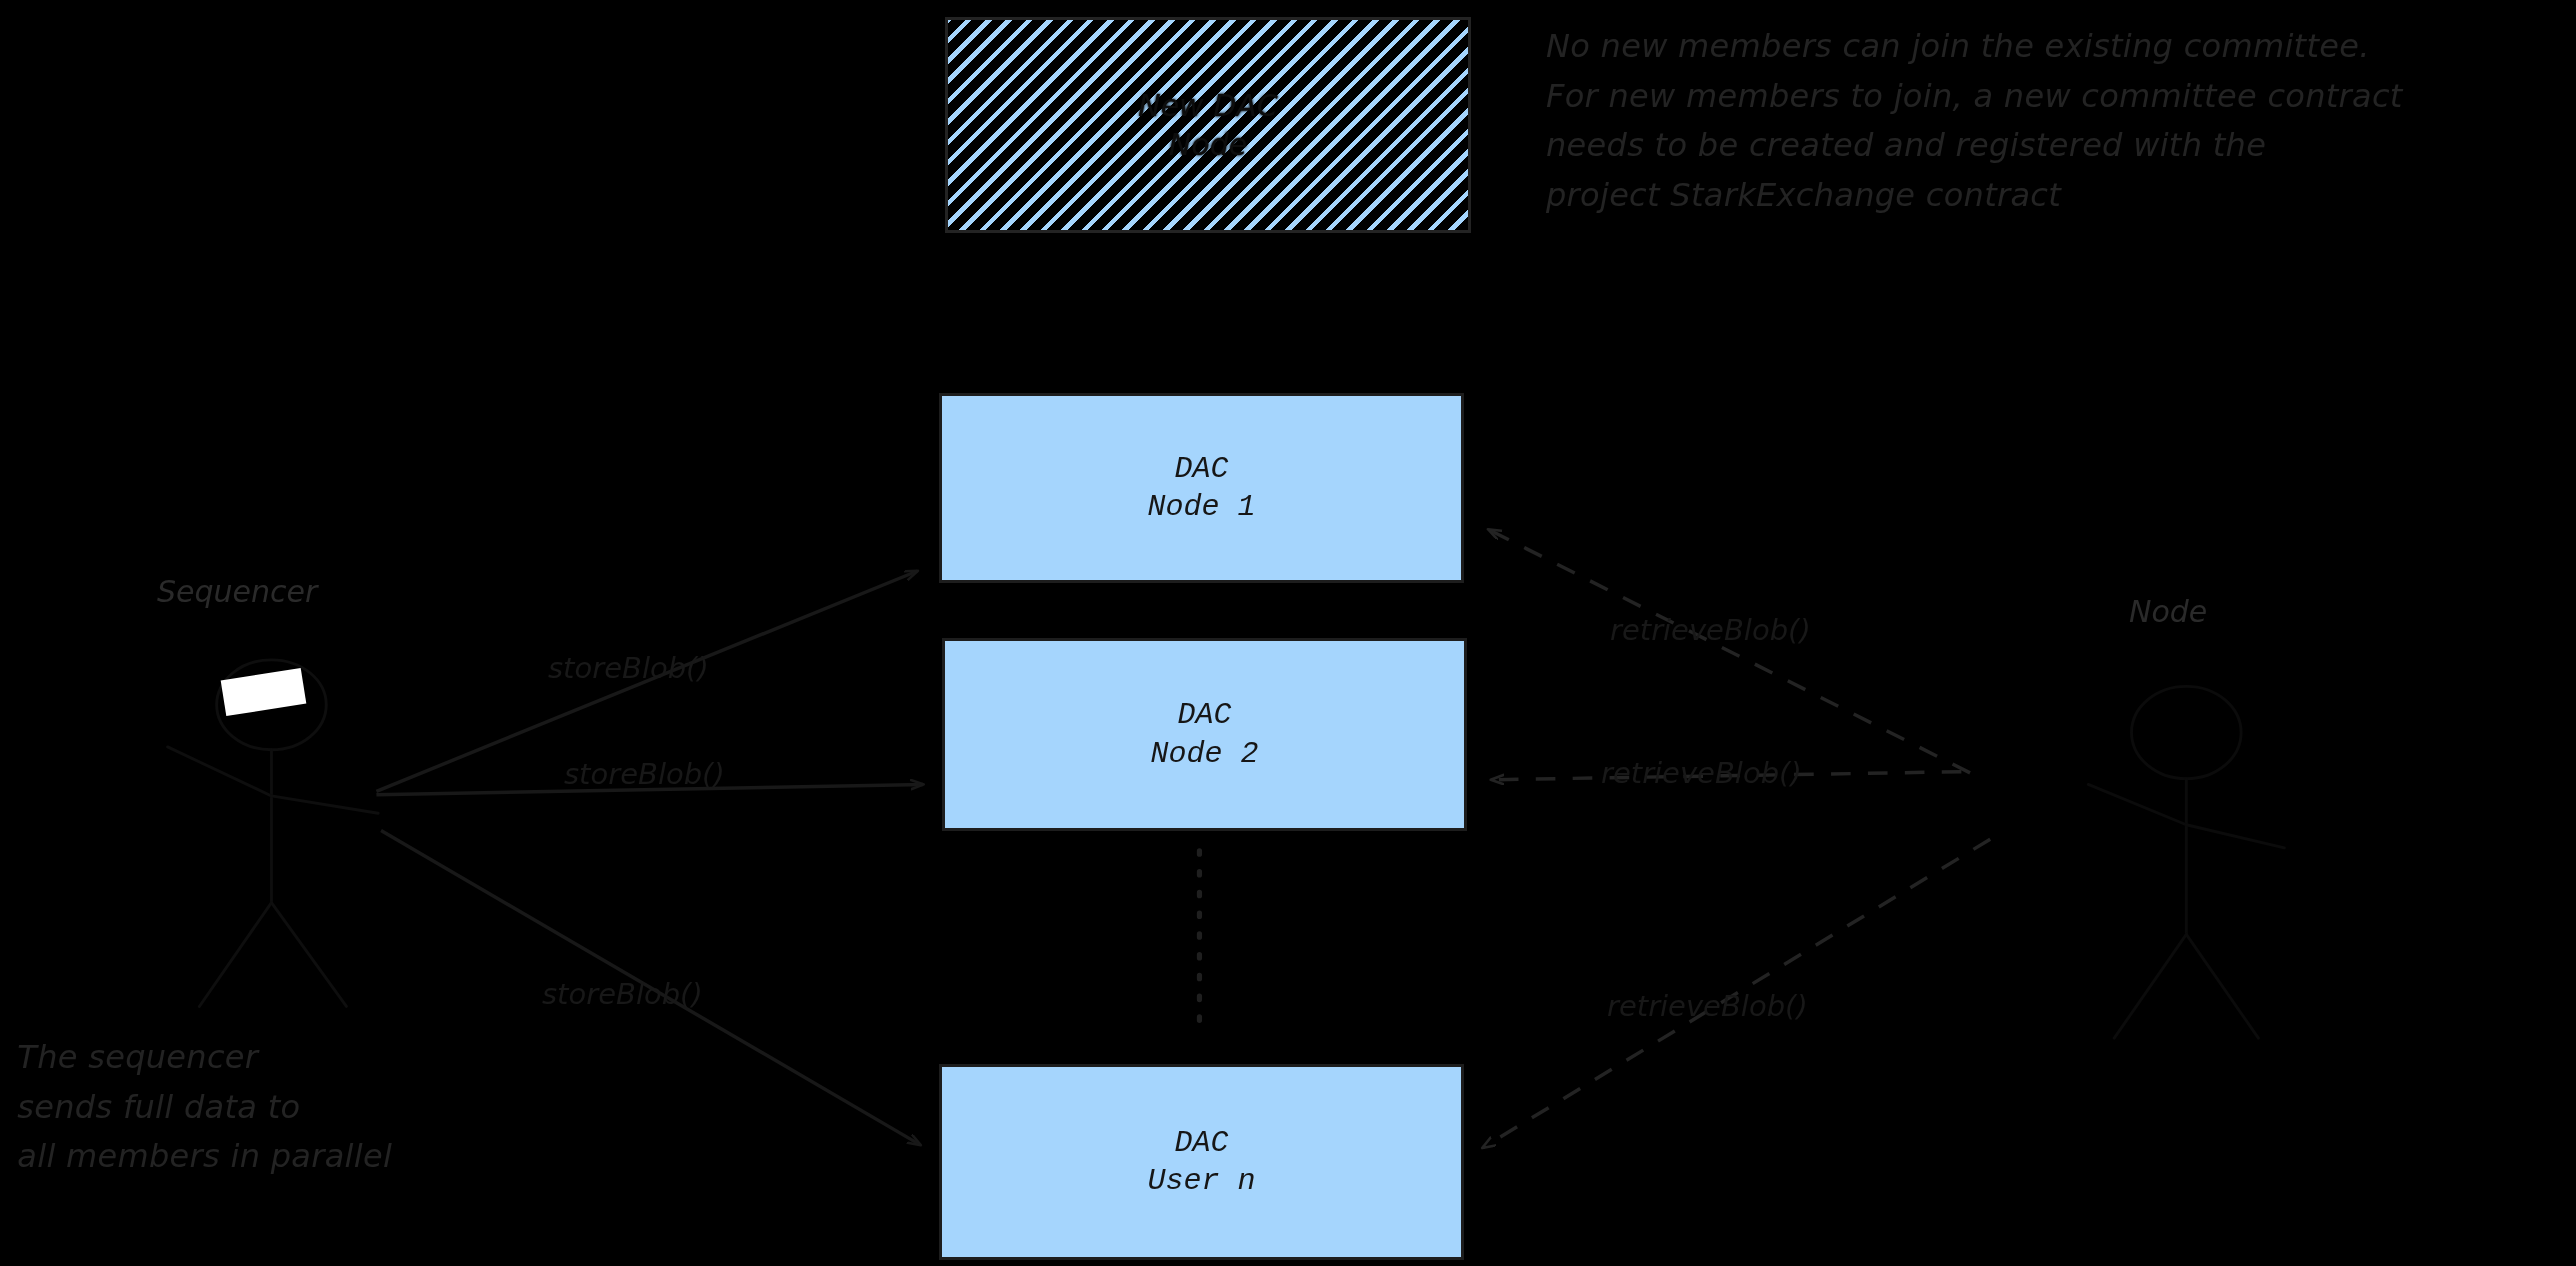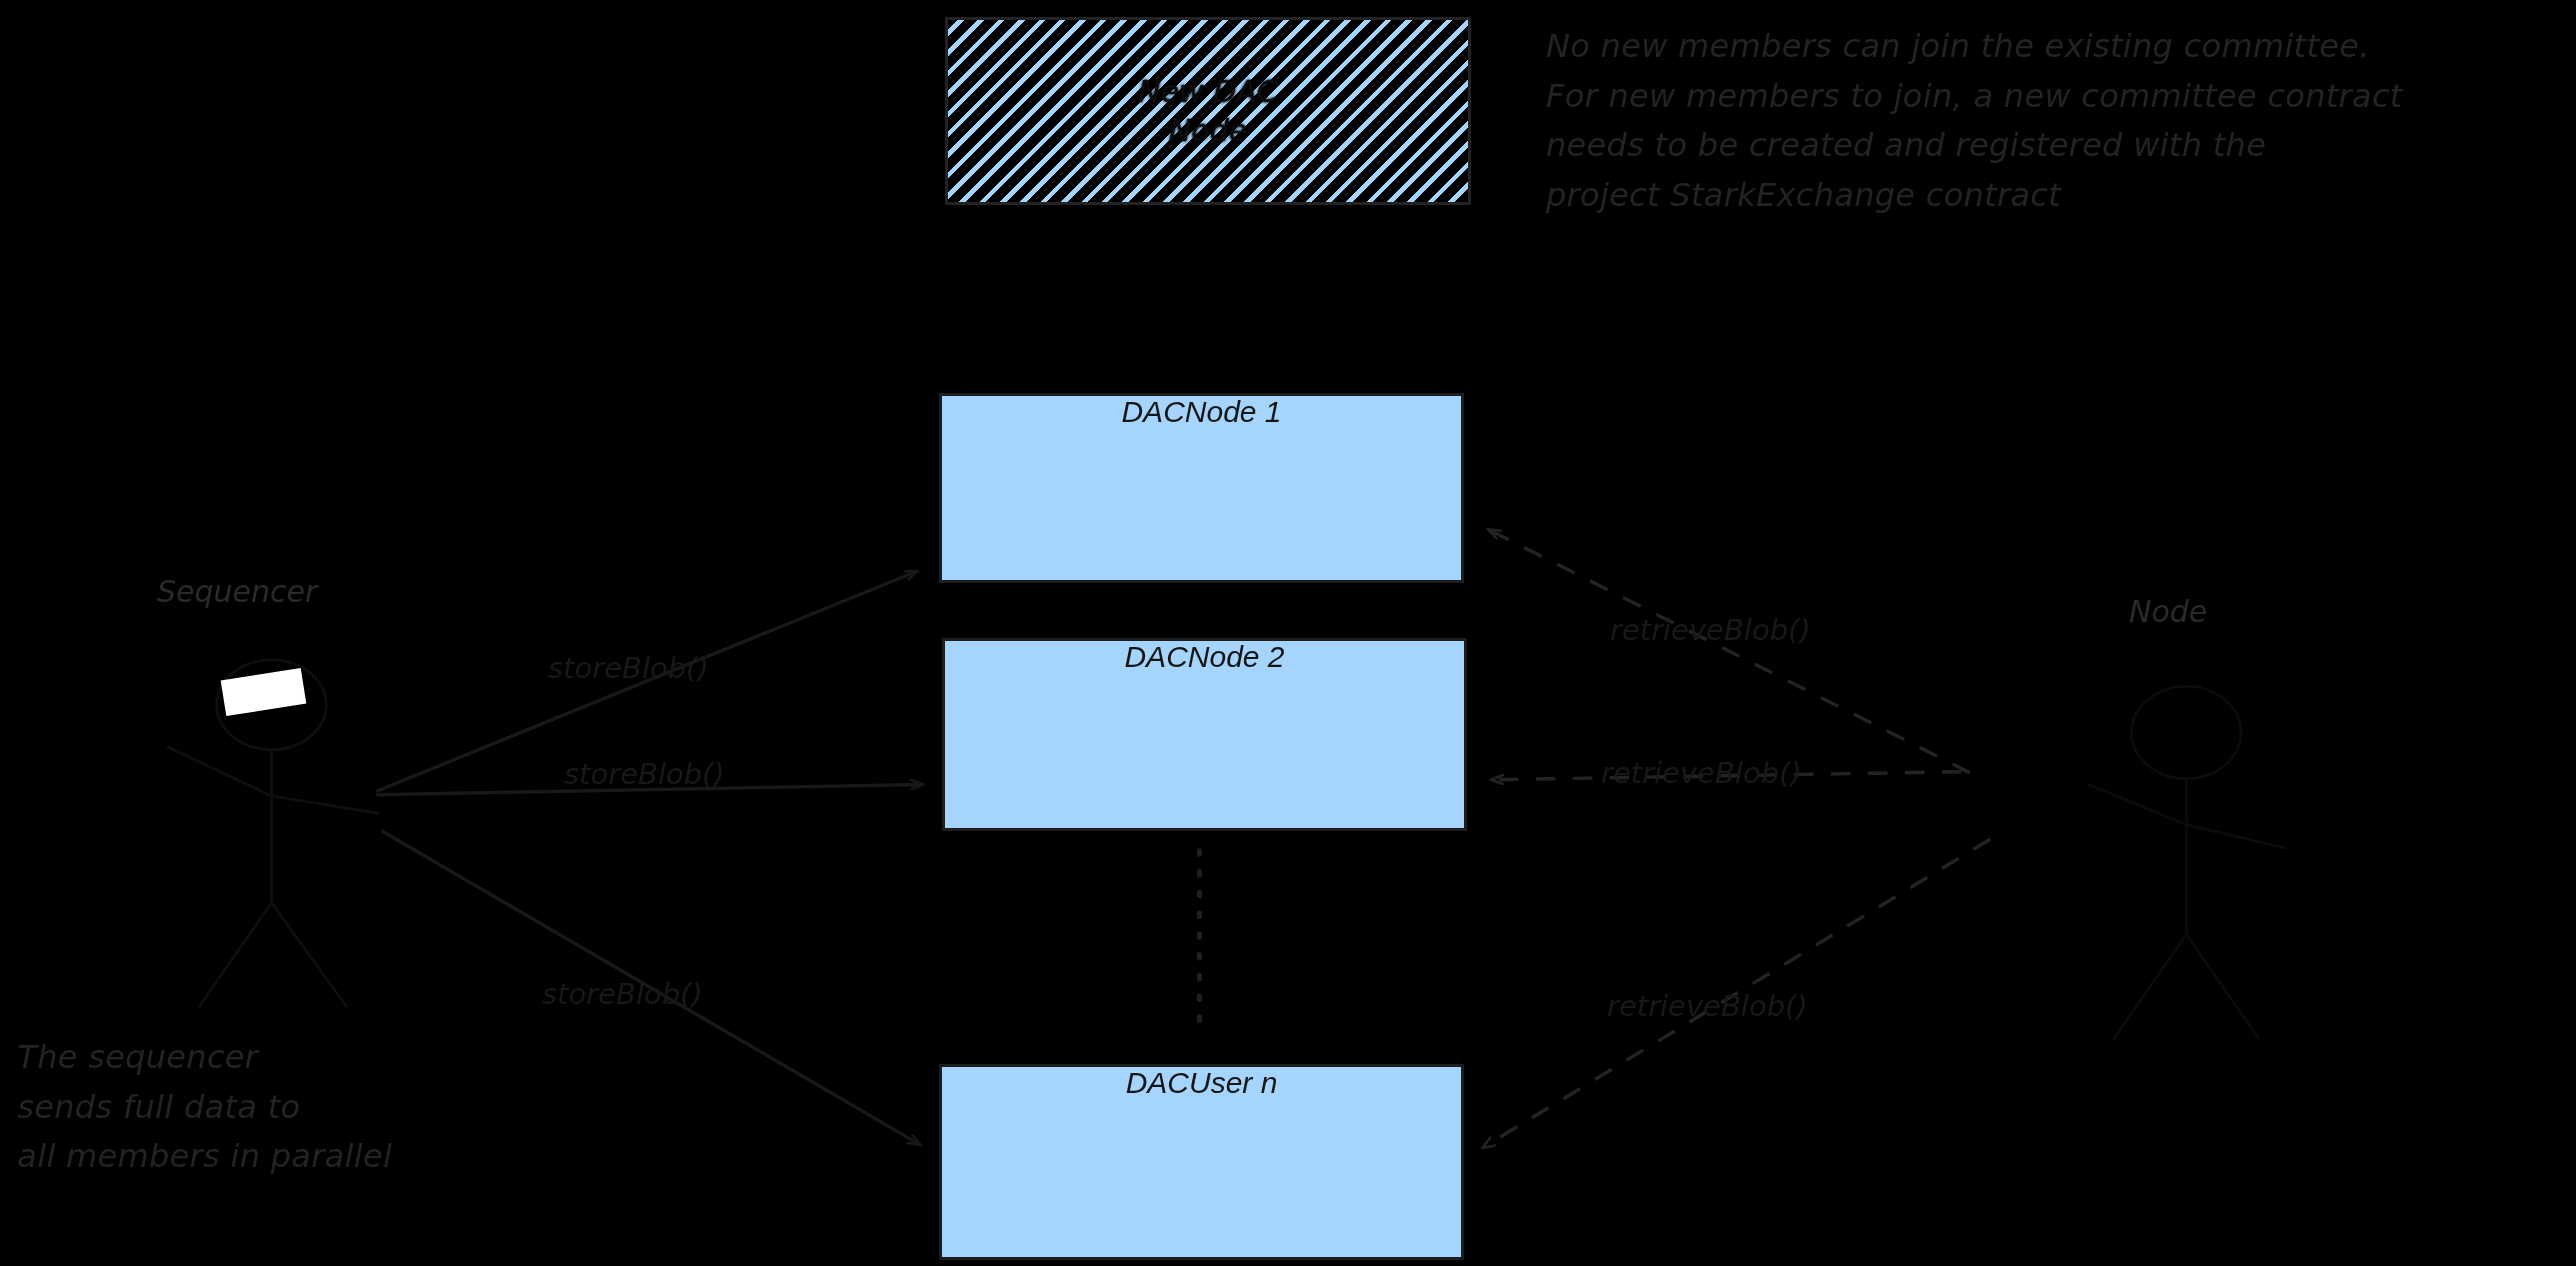--- a/index.html
+++ b/index.html
@@ -17,27 +17,27 @@
   }
   svg#scene {
     position: absolute;
     top: 0; left: 0;
     width: 2576px;
     height: 1266px;
   }
   .node-label {
     position: absolute;
     display: flex;
-    flex-direction: row;
-    align-items: flex-start;
+    flex-direction: column;
+    align-items: center;
     justify-content: center;
     color: #161616;
     font-size: 30px;
     line-height: 1.28;
-    font-family: Liberation Sans, sans-serif;
+    font-family: Liberation Mono, monospace;
     font-style: italic;
     pointer-events: none;
     text-align: center;
   }
   .box {
     position: absolute;
     box-sizing: border-box;
   }
   .dac-box {
     background: #a5d5fd;
@@ -140,21 +140,21 @@
 
     <line x1="3415" y1="1340" x2="2580" y2="918" stroke="#232323" stroke-width="6" stroke-dasharray="34 30" marker-end="url(#arrowDash)"></line>
 
     <line x1="3400" y1="1338" x2="2585" y2="1352" stroke="#232323" stroke-width="6" stroke-dasharray="34 30" marker-end="url(#arrowDash)"></line>
 
     <line x1="3450" y1="1455" x2="2570" y2="1990" stroke="#232323" stroke-width="6" stroke-dasharray="34 30" marker-end="url(#arrowDash)"></line>
 
     <line x1="2079" y1="1475" x2="2079" y2="1790" stroke="#1f1f1f" stroke-width="9" stroke-linecap="round" stroke-dasharray="6 30"></line>
   </svg>
 
-  <div class="box hatch-box" style="left:945px; top:16.7px; width:526px; height:188px;">
+  <div class="box hatch-box" style="left:945px; top:16.7px; width:526px; height:216px;">
     <div class="hatch-text">
       <div>New DAC</div>
       <div>Node</div>
     </div>
   </div>
 
   <div class="box dac-box" style="left:939px; top:393px; width:525px; height:190px;"></div>
   <div class="node-label" style="left:939px; top:393px; width:525px; height:190px;">
     <span>DAC</span>
     <span>Node 1</span>

